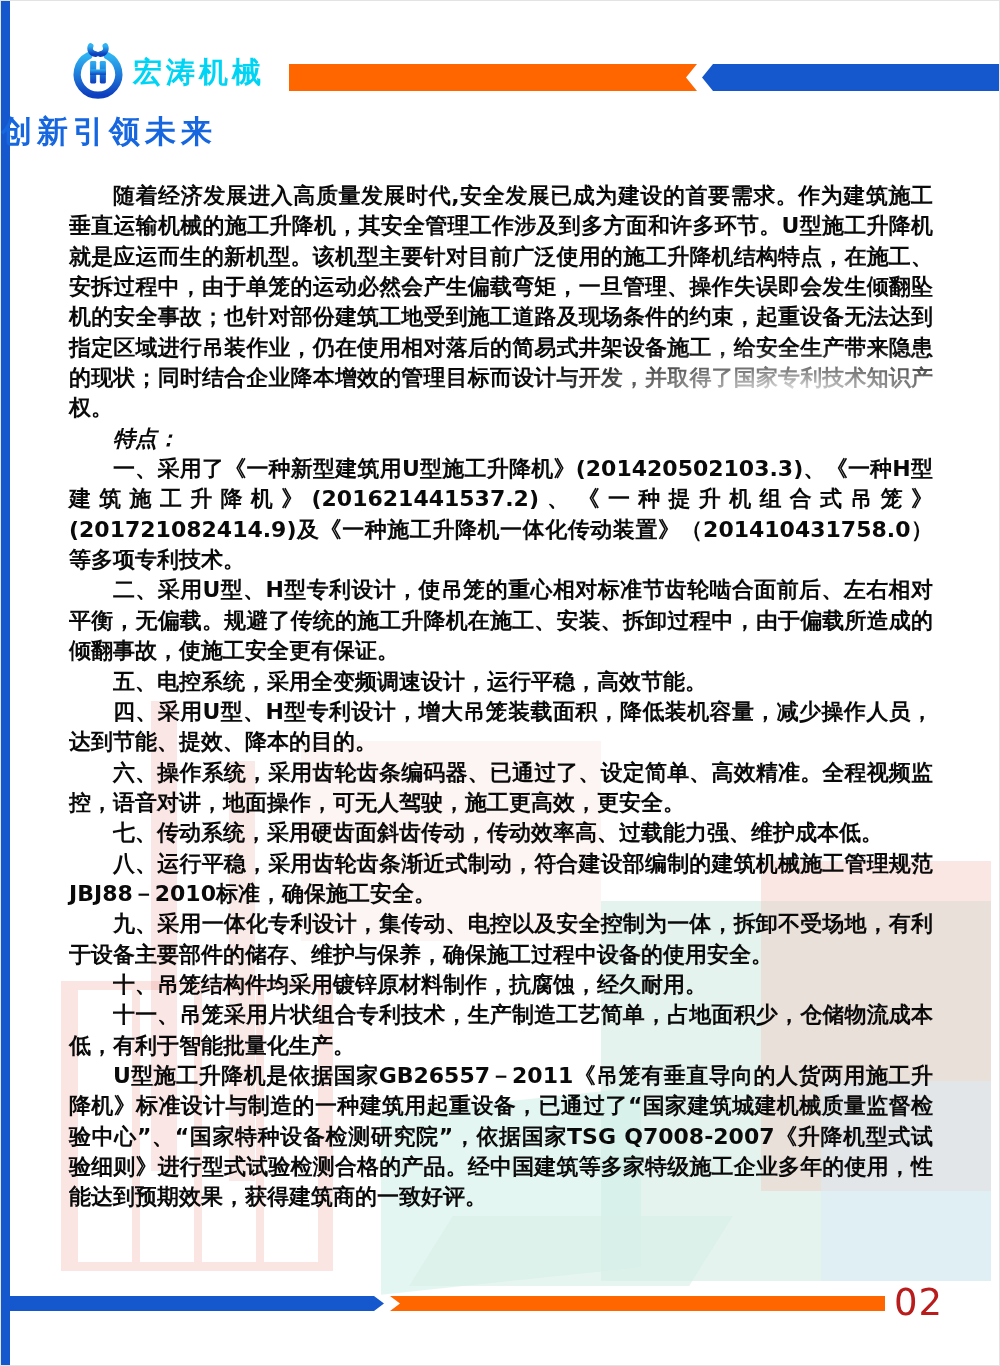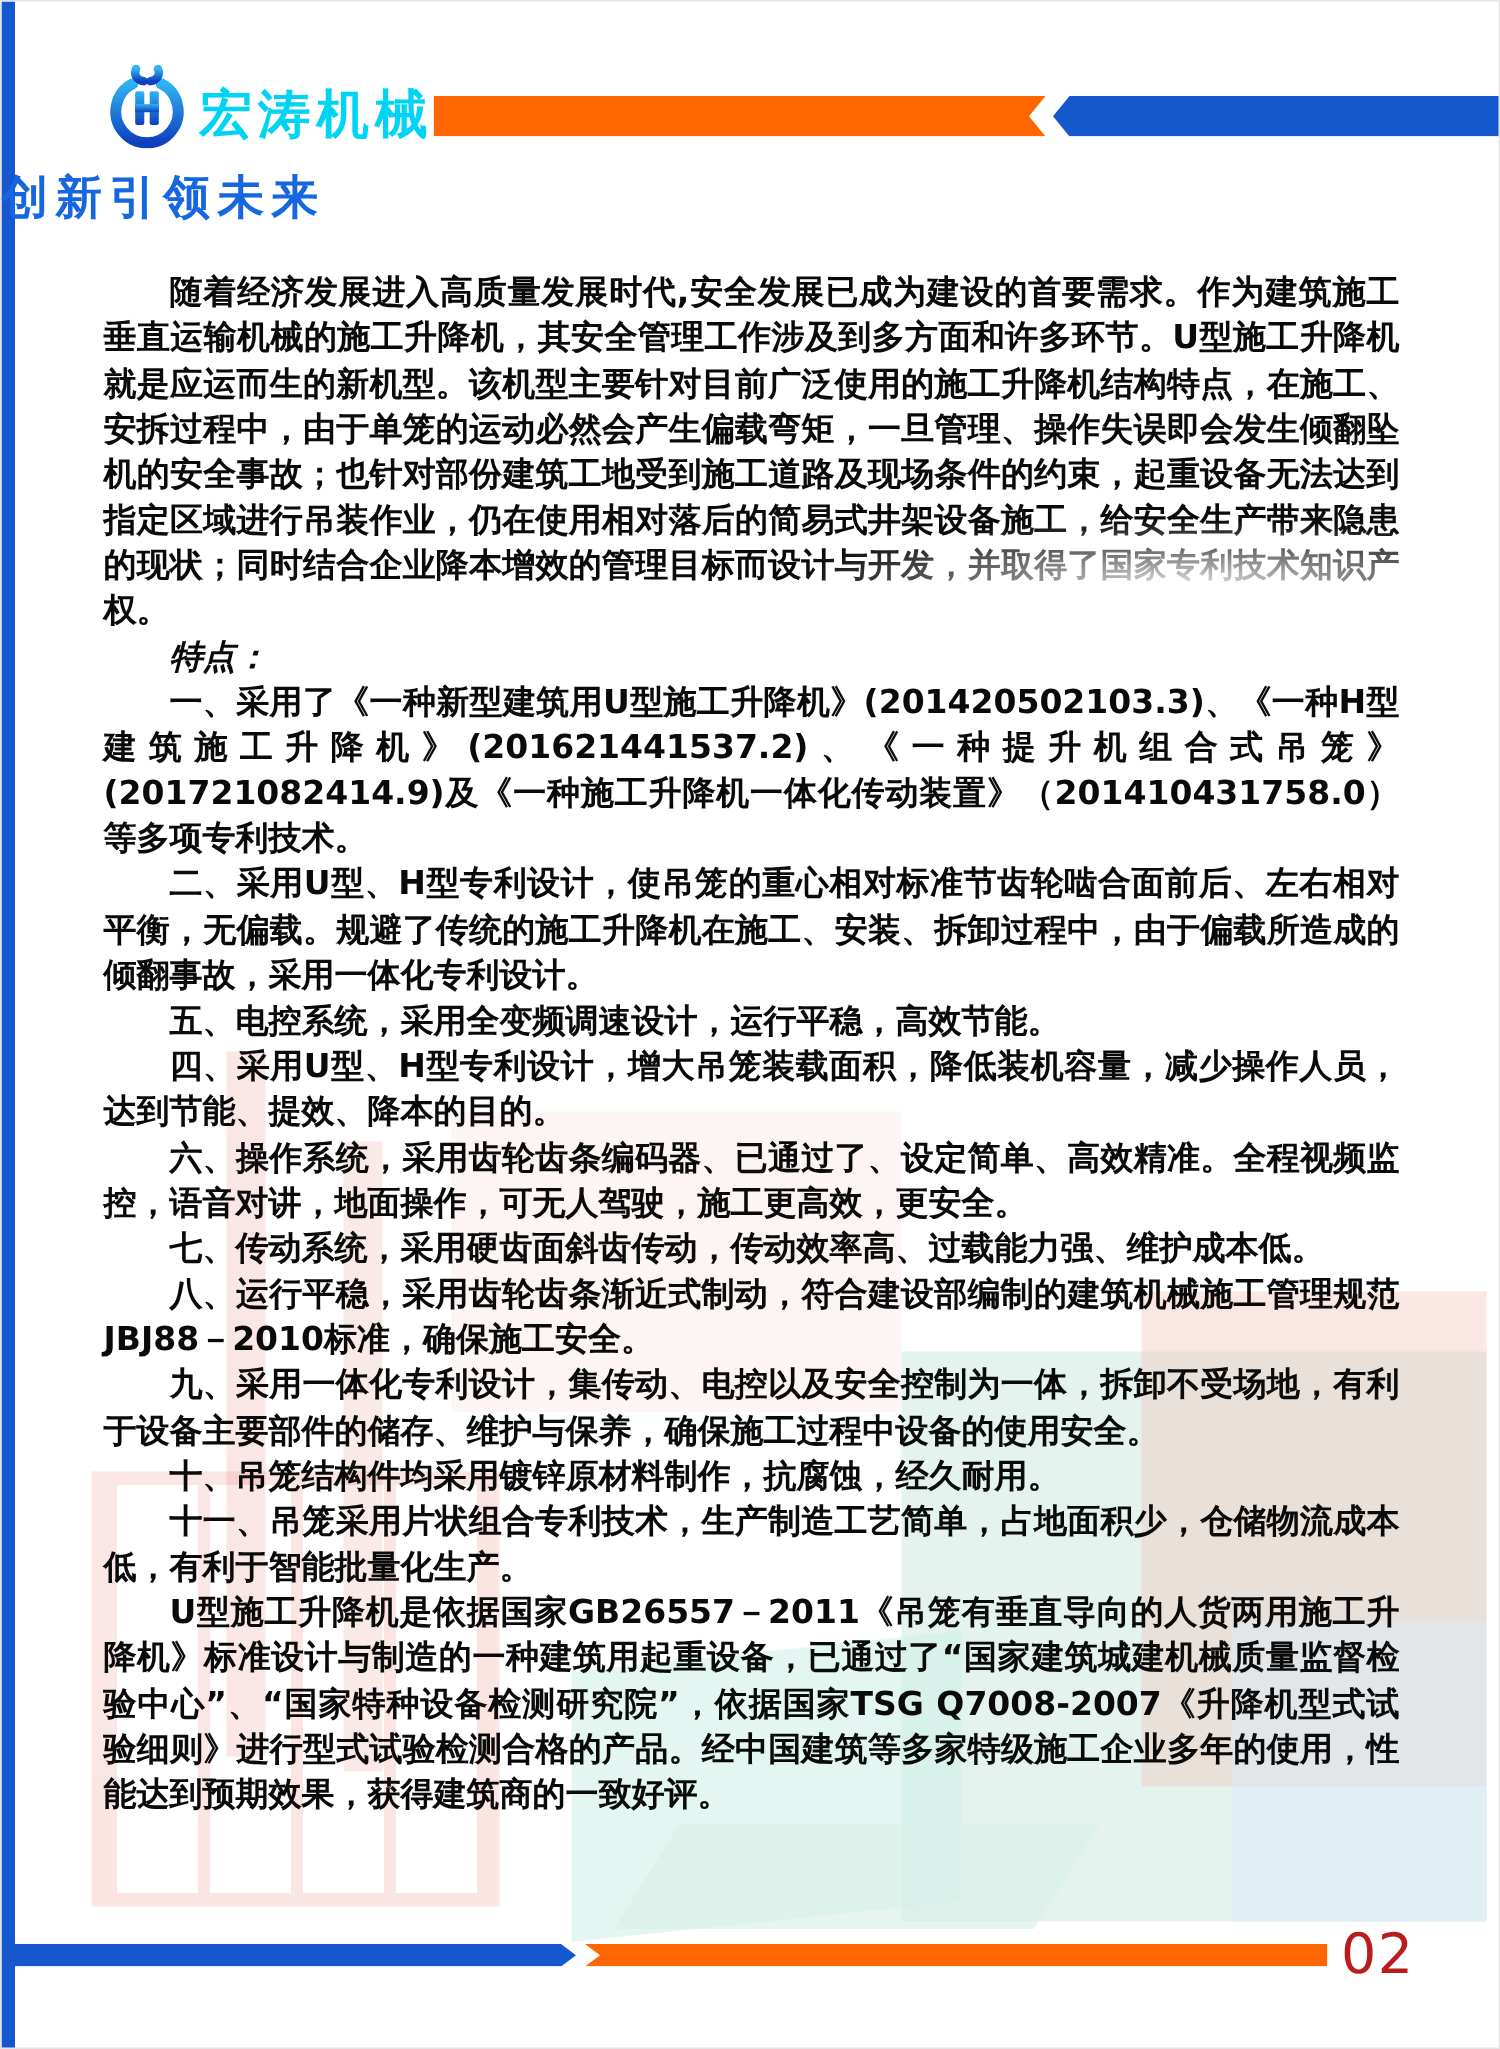--- a/index.html
+++ b/index.html
@@ -12,21 +12,21 @@
     overflow:hidden;
     font-family:"DejaVu Sans","Liberation Sans",sans-serif;
   }
   
   .left-bar{position:absolute;left:0;top:0;width:9px;height:1366px;background:#1558CD;}
 
   
   .logo{position:absolute;left:70px;top:42px;width:54px;height:56px;}
   .brand-name{
     position:absolute;left:132px;top:52px;
-    font-size:35px;font-weight:700;letter-spacing:4px;
+    font-size:29px;font-weight:700;letter-spacing:4px;
     color:#00D4F4;white-space:nowrap;
   }
   .hdr-orange{
     position:absolute;left:288px;top:63px;width:408px;height:27px;background:#FF6600;
     clip-path:polygon(0 0,100% 0,calc(100% - 11px) 50%,100% 100%,0 100%);
   }
   .hdr-blue{
     position:absolute;left:701px;top:63px;width:299px;height:27px;background:#1558CD;
     clip-path:polygon(11px 0,100% 0,100% 100%,11px 100%,0 50%);
   }
@@ -119,21 +119,21 @@
     <div class="wm wm-pink"></div>
     <div class="wm wm-blue"></div>
     <div class="wm wm-teal2"></div>
     <div class="wm wm-wedge"></div>
   </div>
 
   <div class="content">
     <p>随着经济发展进入高质量发展时代,安全发展已成为建设的首要需求。作为建筑施工垂直运输机械的施工升降机，其安全管理工作涉及到多方面和许多环节。U型施工升降机就是应运而生的新机型。该机型主要针对目前广泛使用的施工升降机结构特点，在施工、安拆过程中，由于单笼的运动必然会产生偏载弯矩，一旦管理、操作失误即会发生倾翻坠机的安全事故；也针对部份建筑工地受到施工道路及现场条件的约束，起重设备无法达到指定区域进行吊装作业，仍在使用相对落后的简易式井架设备施工，给安全生产带来隐患的现状；同时结合企业降本增效的管理目标而设计与开发，并取得了国家专利技术知识产权。</p>
     <p class="features-heading">特点：</p>
     <p>一、采用了《一种新型建筑用U型施工升降机》(201420502103.3)、《一种H型建筑施工升降机》(201621441537.2)、《一种提升机组合式吊笼》(201721082414.9)及《一种施工升降机一体化传动装置》（201410431758.0）等多项专利技术。</p>
-    <p>二、采用U型、H型专利设计，使吊笼的重心相对标准节齿轮啮合面前后、左右相对平衡，无偏载。规避了传统的施工升降机在施工、安装、拆卸过程中，由于偏载所造成的倾翻事故，采用一体化专利设计。</p>
+    <p>二、采用U型、H型专利设计，使吊笼的重心相对标准节齿轮啮合面前后、左右相对平衡，无偏载。规避了传统的施工升降机在施工、安装、拆卸过程中，由于偏载所造成的倾翻事故，使施工安全更有保证。</p>
     <p>五、电控系统，采用全变频调速设计，运行平稳，高效节能。</p>
     <p>四、采用U型、H型专利设计，增大吊笼装载面积，降低装机容量，减少操作人员，达到节能、提效、降本的目的。</p>
     <p>六、操作系统，采用齿轮齿条编码器、已通过了、设定简单、高效精准。全程视频监控，语音对讲，地面操作，可无人驾驶，施工更高效，更安全。</p>
     <p>七、传动系统，采用硬齿面斜齿传动，传动效率高、过载能力强、维护成本低。</p>
     <p>八、运行平稳，采用齿轮齿条渐近式制动，符合建设部编制的建筑机械施工管理规范JBJ88－2010标准，确保施工安全。</p>
     <p>九、采用一体化专利设计，集传动、电控以及安全控制为一体，拆卸不受场地，有利于设备主要部件的储存、维护与保养，确保施工过程中设备的使用安全。</p>
     <p>十、吊笼结构件均采用镀锌原材料制作，抗腐蚀，经久耐用。</p>
     <p>十一、吊笼采用片状组合专利技术，生产制造工艺简单，占地面积少，仓储物流成本低，有利于智能批量化生产。</p>
     <p>U型施工升降机是依据国家GB26557－2011《吊笼有垂直导向的人货两用施工升降机》标准设计与制造的一种建筑用起重设备，已通过了“国家建筑城建机械质量监督检验中心”、“国家特种设备检测研究院”，依据国家TSG Q7008-2007《升降机型式试验细则》进行型式试验检测合格的产品。经中国建筑等多家特级施工企业多年的使用，性能达到预期效果，获得建筑商的一致好评。</p>
   </div>

